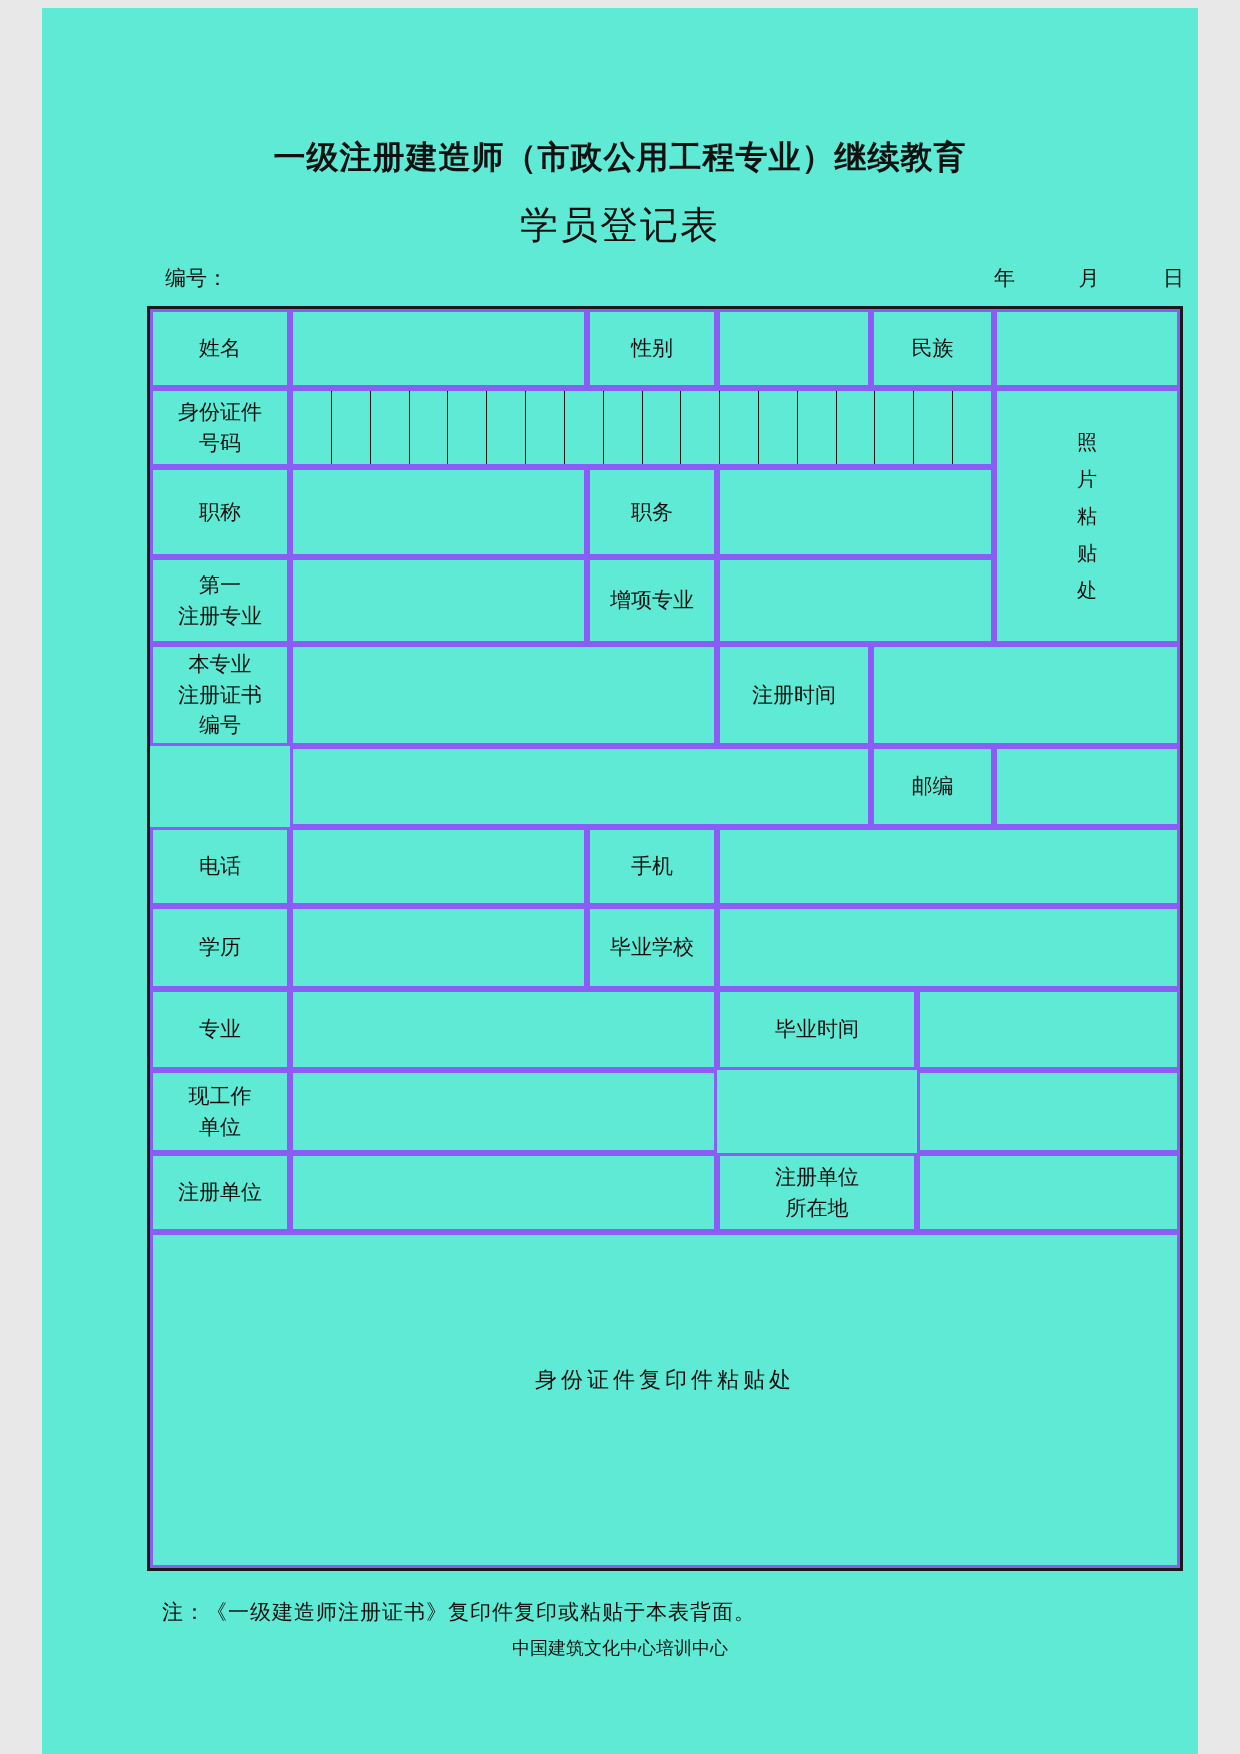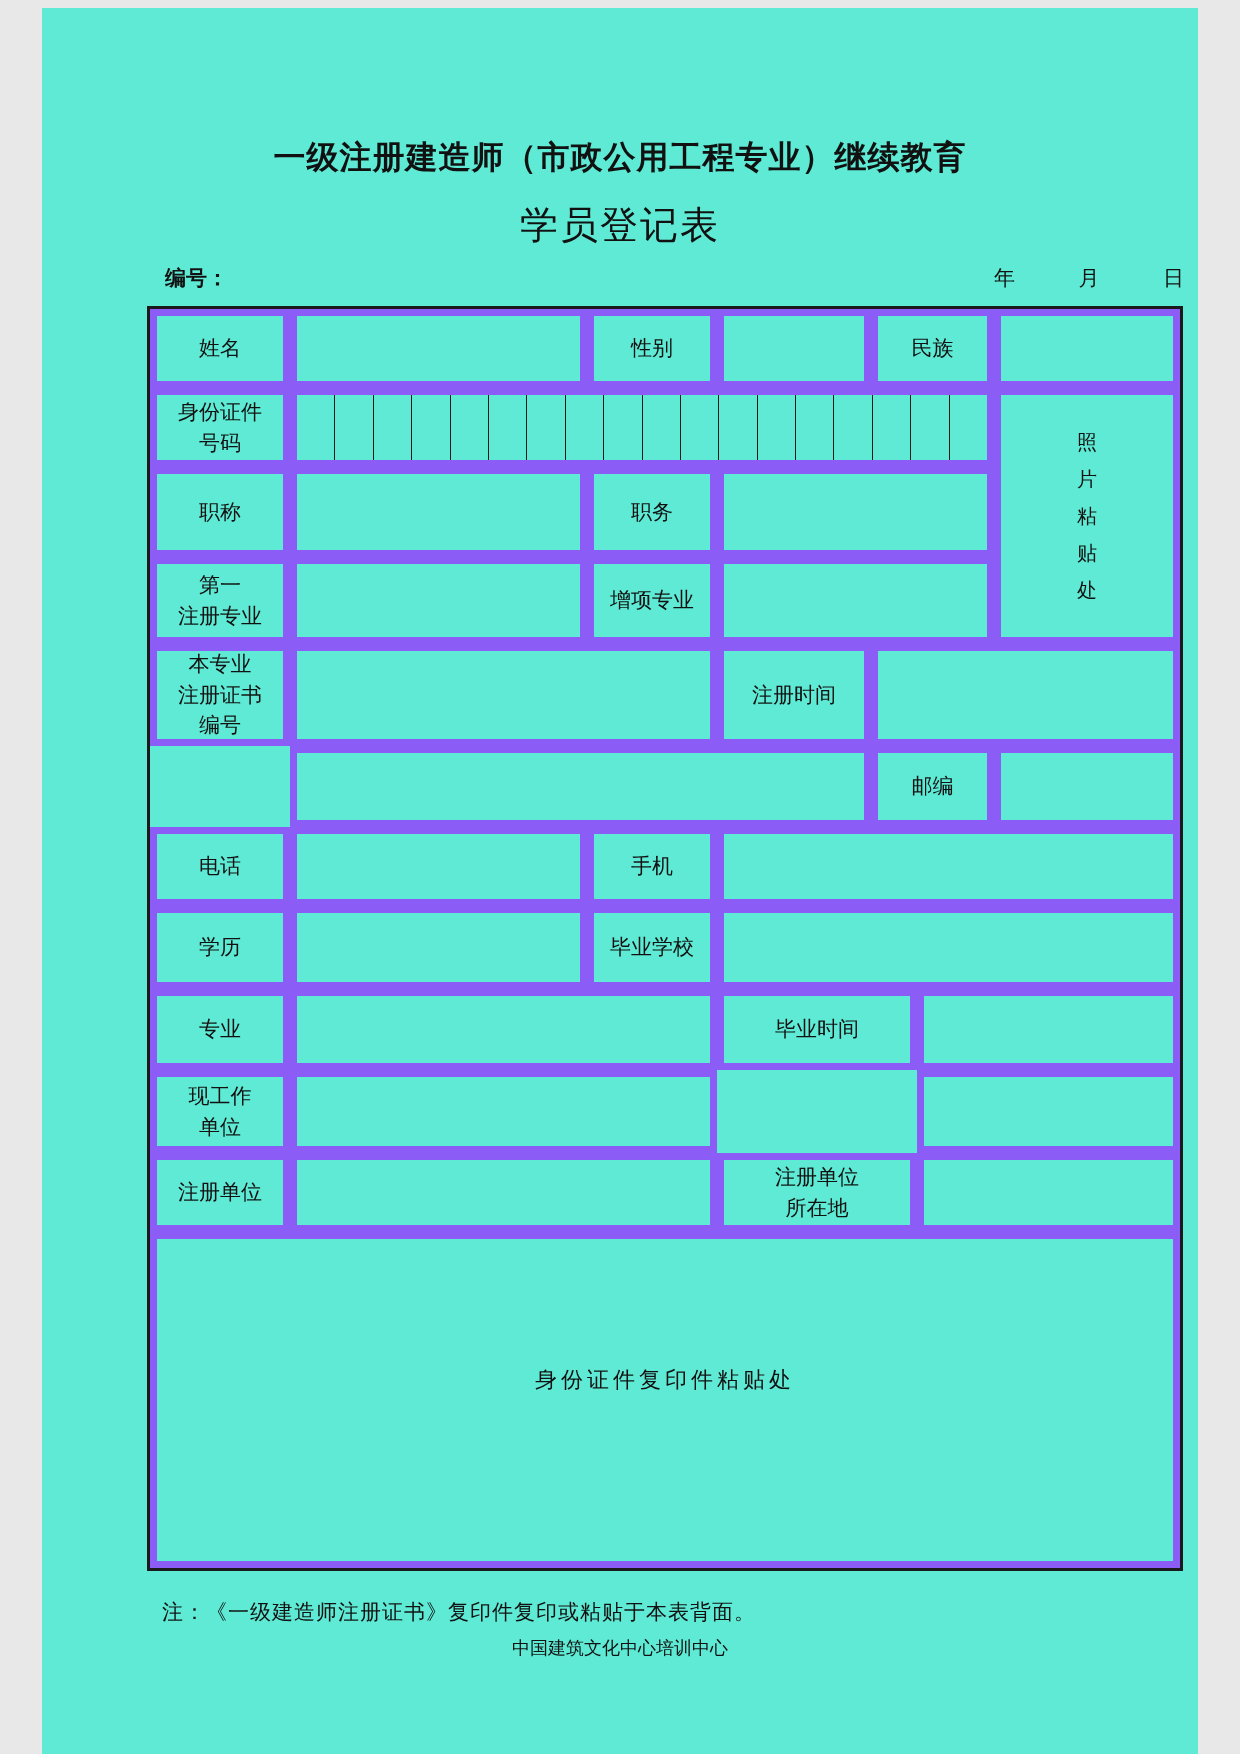--- a/index.html
+++ b/index.html
@@ -20,37 +20,36 @@
   }
   .doc-subtitle {
     position:absolute; top:192px; left:0; width:100%;
     text-align:center;
     font-family:"Liberation Sans","DejaVu Sans",sans-serif;
     font-weight:400; font-size:38px; letter-spacing:2px;
   }
   .serial {
     position:absolute; top:256px; left:123px;
     font-size:21px;
-    font-weight:bold;
   }
   .date-line {
     position:absolute; top:256px; left:952px; width:190px;
     display:flex; justify-content:space-between;
     font-size:21px;
   }
   .form-table {
     position:absolute; left:105px; top:298px;
     width:1036px; height:1265px;
     border:3px solid #1a1a1a;
     box-sizing:border-box;
   }
   .cell {
     position:absolute;
     box-sizing:border-box;
-    border:7px solid #8b5cf6;
+    border:3px solid #8b5cf6;
     display:flex; align-items:center; justify-content:center;
     text-align:center;
     white-space:pre-line;
     font-size:21px; line-height:1.45;
   }
   .id-grid { display:flex; align-items:stretch; padding:0; }
   .id-grid .id-cell { flex:1 1 0; border-right:1px solid #1a1a1a; }
   .id-grid .id-cell:last-child { border-right:none; }
   .photo-cell span {
     display:inline-block; width:1.15em;

